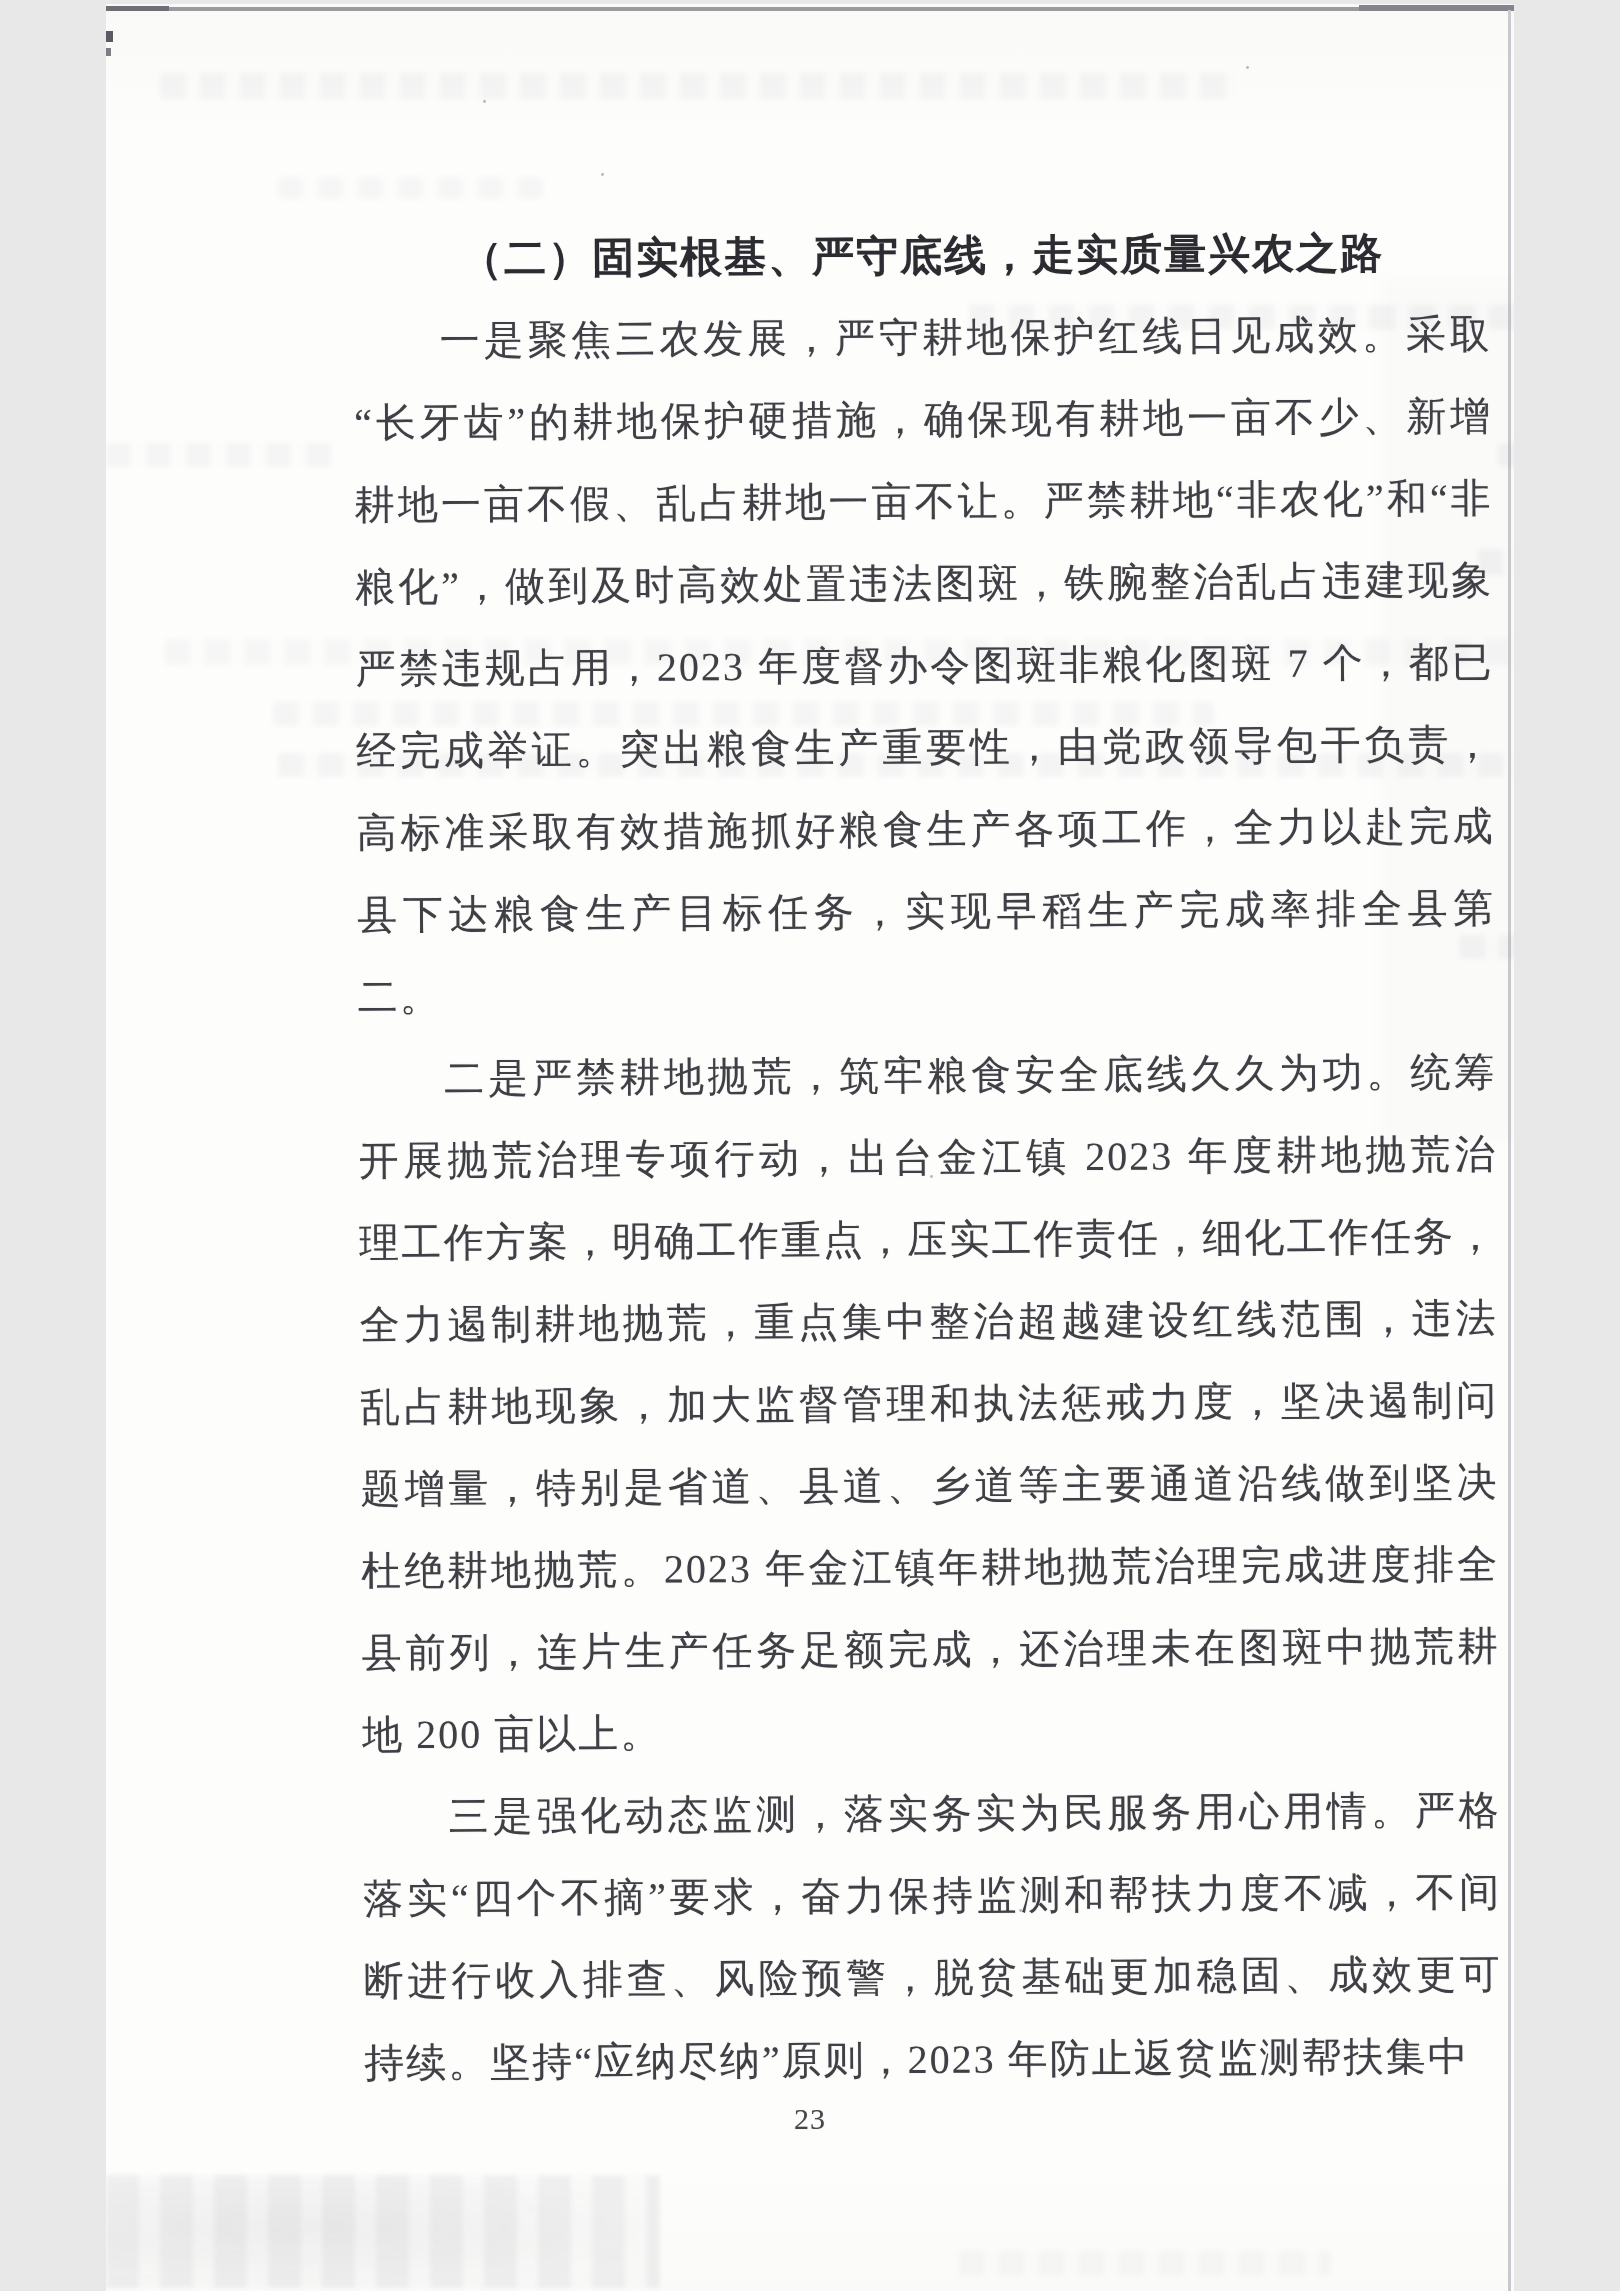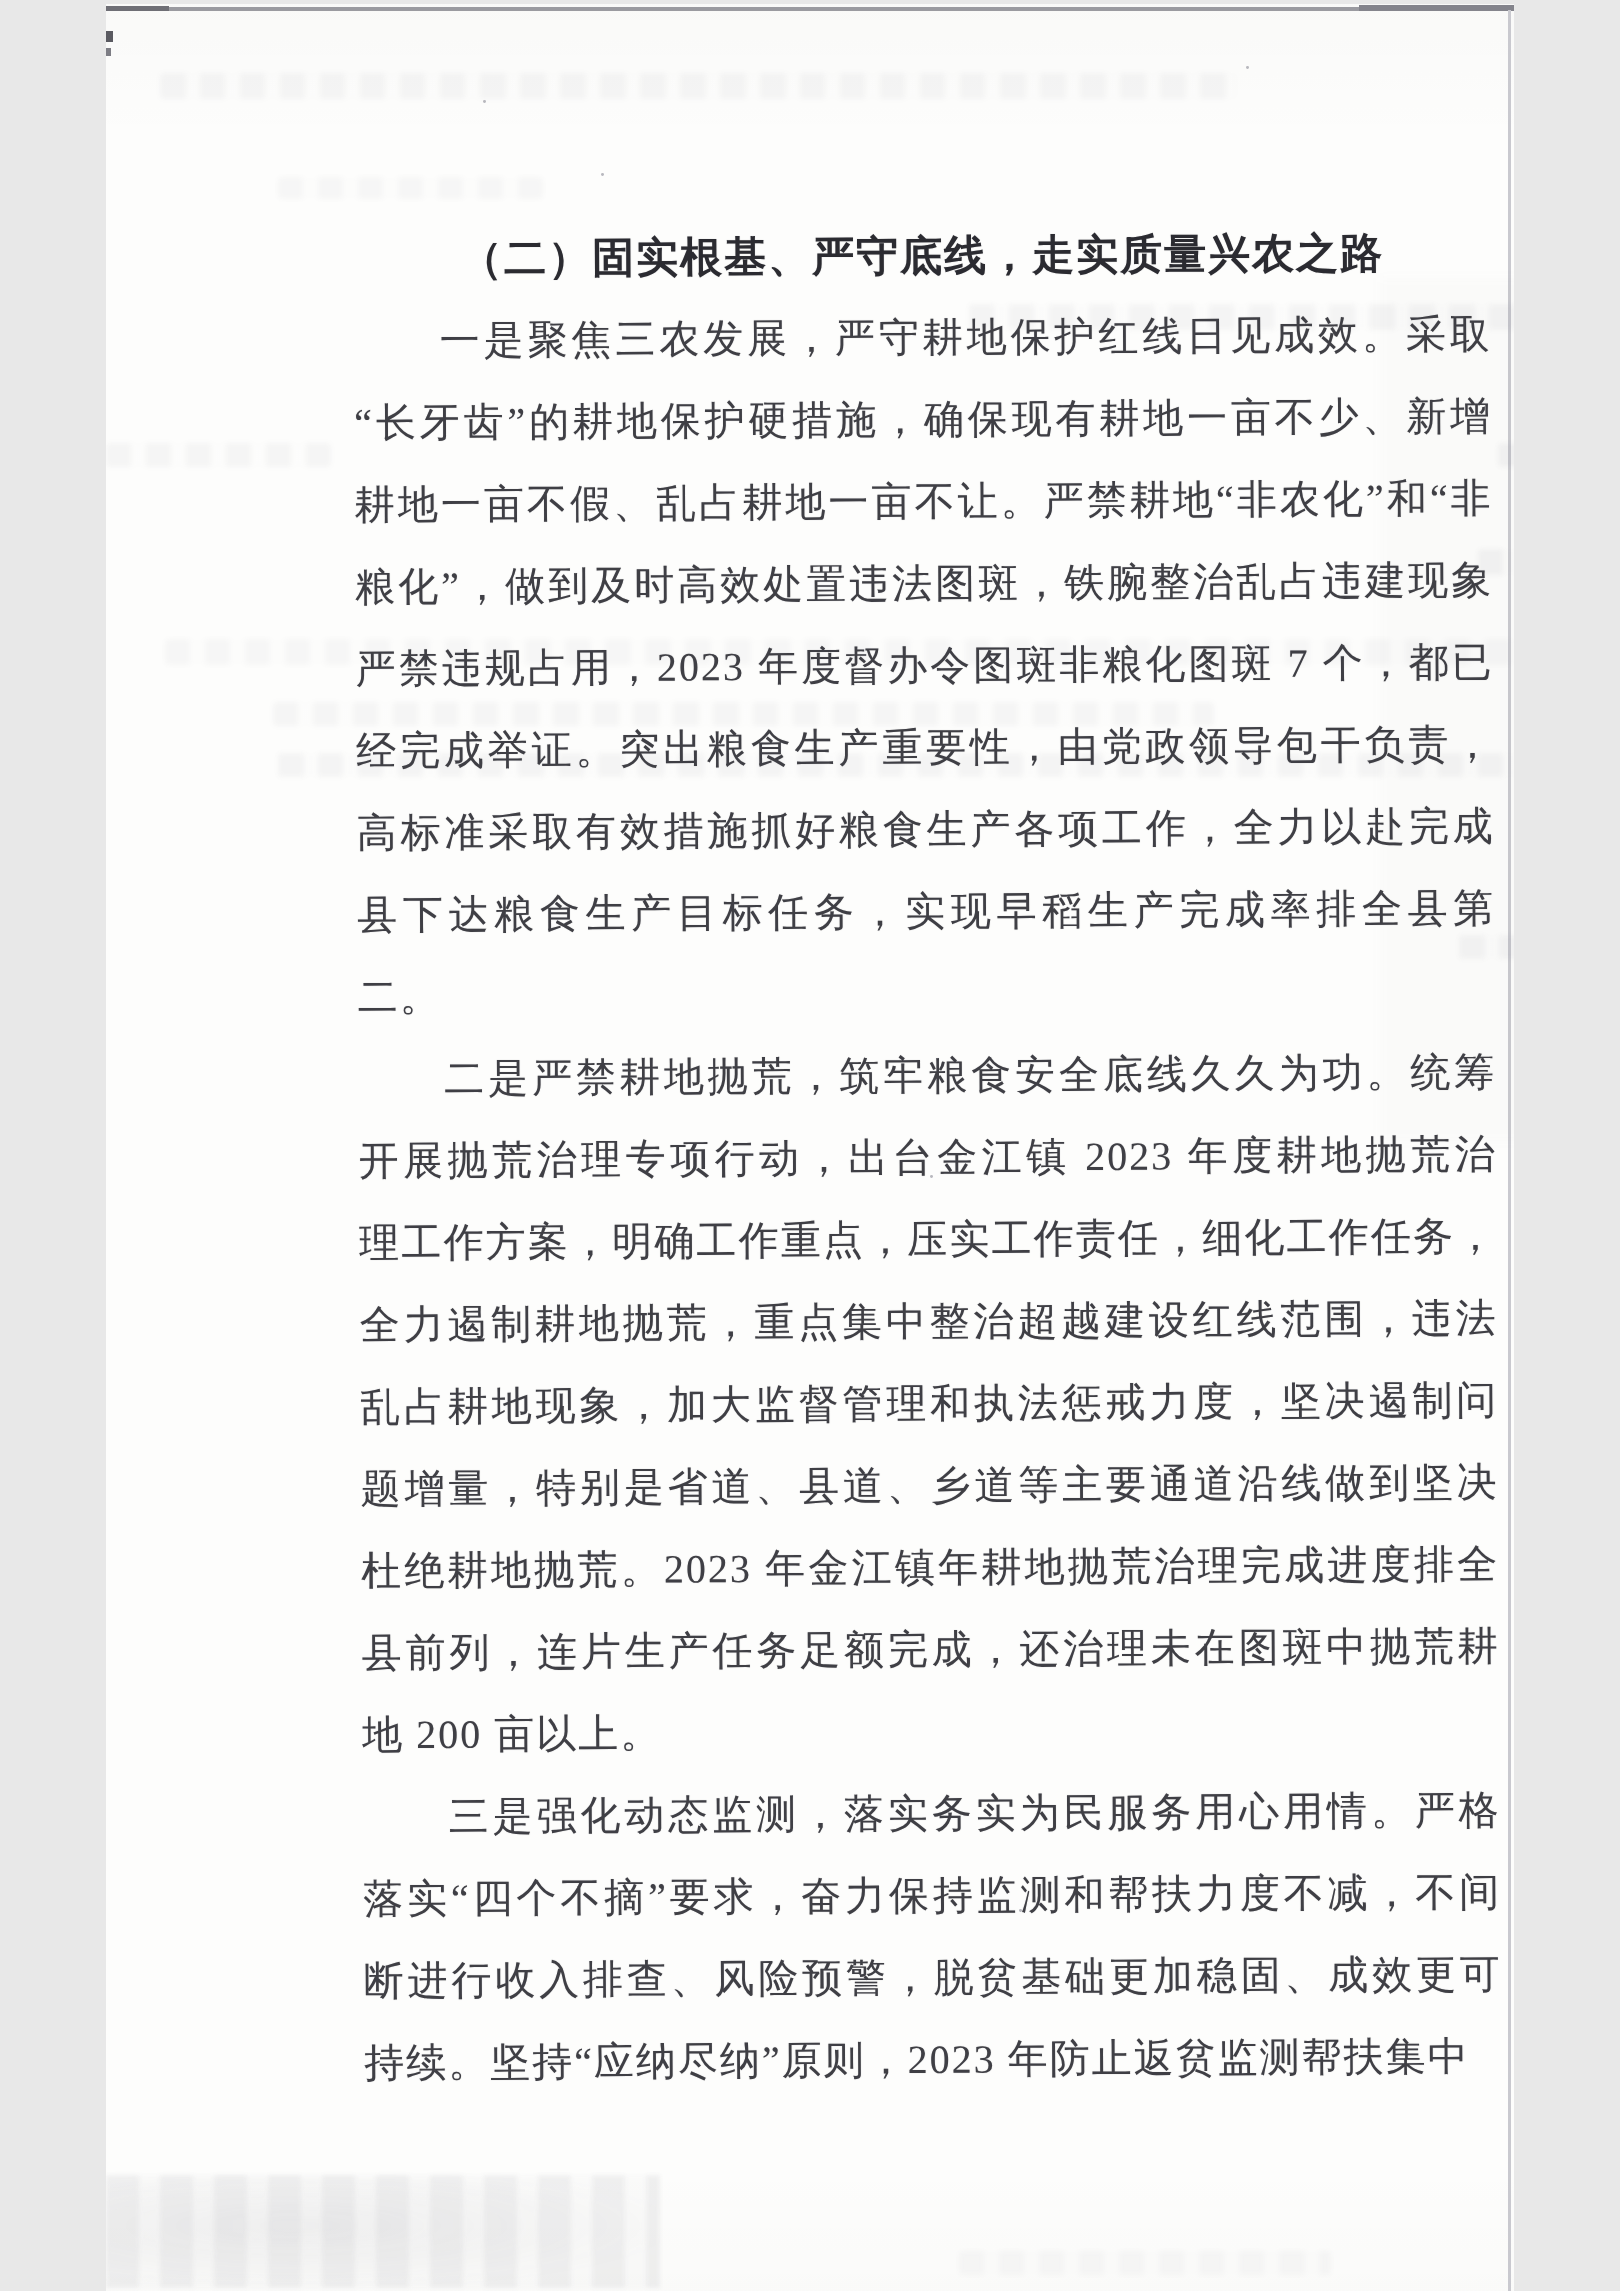--- a/index.html
+++ b/index.html
@@ -175,14 +175,15 @@
         </div>
         <div>
           <div class="line first">三是强化动态监测，落实务实为民服务用心用情。严格</div>
           <div class="line">落实“四个不摘”要求，奋力保持监测和帮扶力度不减，不间</div>
           <div class="line">断进行收入排查、风险预警，脱贫基础更加稳固、成效更可</div>
           <div class="line last">持续。坚持“应纳尽纳”原则，2023 年防止返贫监测帮扶集中</div>
         </div>
       </div>
   </div>
 
+  <div class="page-number">23</div>
 </div>
 
 
 </body></html>

